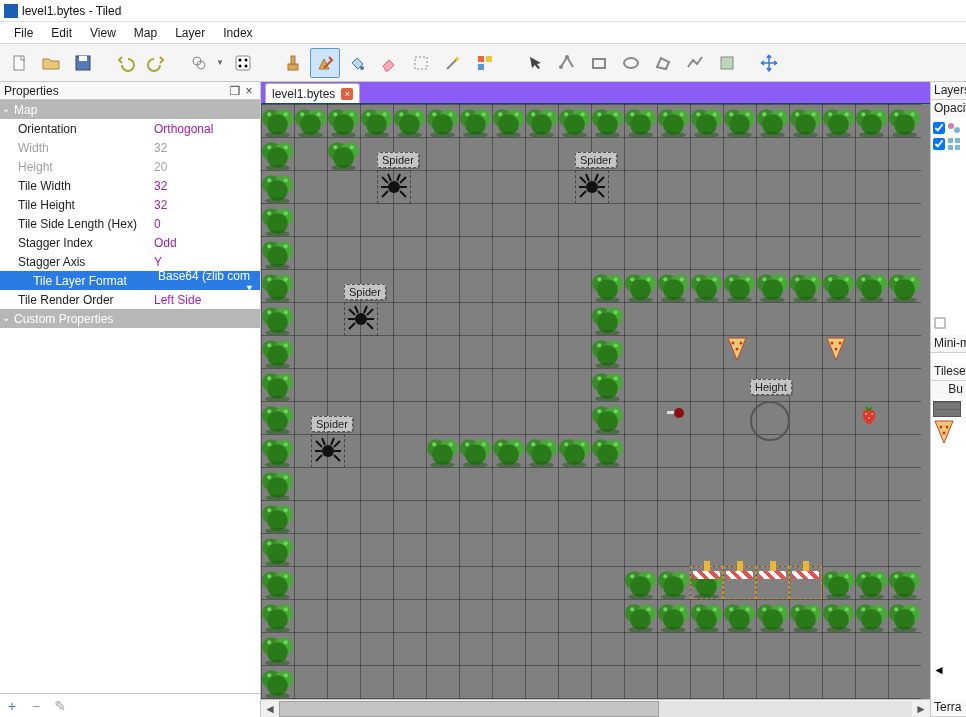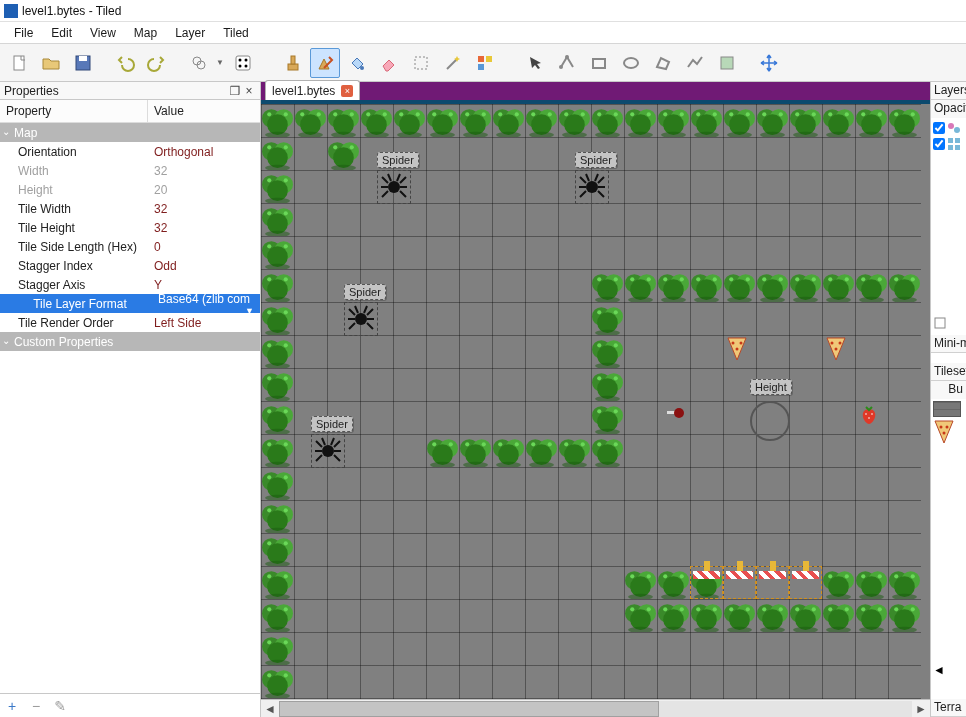--- a/index.html
+++ b/index.html
@@ -29,36 +29,36 @@
   .panel-left { width: 261px; background: #fff; border-right: 1px solid #c8c8c8; display: flex; flex-direction: column; }
   .panel-header { height: 18px; background: #f8f8f8; border-bottom: 1px solid #c8c8c8; display: flex; align-items: center; padding: 0 4px; color: #222; }
   .panel-header .spacer { flex: 1; }
   .panel-header .icon { width: 14px; height: 14px; display: flex; align-items: center; justify-content: center; color: #444; cursor: pointer; }
   .prop-table { flex: 1; overflow: auto; }
   .prop-head { display: flex; background: #fcfcfc; border-bottom: 1px solid #dcdcdc; }
   .prop-head .col { padding: 4px 6px; color: #222; }
   .prop-head .col:first-child { width: 148px; border-right: 1px solid #dcdcdc; }
   .prop-row { display: flex; height: 19px; align-items: center; border-bottom: 0px solid #eee; }
   .prop-row .k { width: 148px; padding: 0 6px 0 18px; color: #222; }
-  .prop-row .v { flex: 1; padding: 0 6px; color: #7f1d1d; overflow: hidden; white-space: nowrap; }
+  .prop-row .v { flex: 1; padding: 0 6px; color: #a21caf; overflow: hidden; white-space: nowrap; }
   .prop-row.group { background: #b7b7b7; color: #fff; }
   .prop-row.group .k { padding-left: 14px; color: #fff; }
   .prop-row.group .gly { position: absolute; margin-left: -12px; font-size: 10px; }
   .prop-row.dim .k, .prop-row.dim .v { color: #a0a0a0; }
   .prop-row.sel { background: #2a7be4; }
   .prop-row.sel .k, .prop-row.sel .v { color: #fff; text-align: center; }
   .prop-row .swatch { display: inline-block; width: 14px; height: 12px; background: #808080; border: 1px solid #666; vertical-align: middle; margin-right: 4px; }
   .prop-row .dd { float: right; font-size: 9px; color: #fff; }
   .panel-footer { height: 24px; border-top: 1px solid #c8c8c8; display: flex; align-items: center; padding: 0 4px; gap: 8px; }
   .panel-footer .fbtn { width: 16px; height: 16px; display: flex; align-items: center; justify-content: center; color: #3a78c8; cursor: pointer; font-size: 14px; }
   .panel-footer .fbtn.gray { color: #999; }
 
   
   .center { flex: 1; display: flex; flex-direction: column; min-width: 0; background: #808080; }
-  .tabbar { height: 22px; background: #701a75; border-bottom: 4px solid #0c4a6e; display: flex; align-items: flex-end; padding-left: 4px; }
+  .tabbar { height: 22px; background: #8b5cf6; border-bottom: 1px solid #0c4a6e; display: flex; align-items: flex-end; padding-left: 4px; }
   .tab { height: 20px; background: #fff; border: 1px solid #b0b0b0; border-bottom: none; border-radius: 3px 3px 0 0; padding: 2px 6px; display: flex; align-items: center; gap: 6px; color: #222; }
   .tab .close { width: 12px; height: 12px; background: #e06040; border-radius: 2px; color: #fff; font-size: 9px; display: flex; align-items: center; justify-content: center; cursor: pointer; }
 
   .map-wrap { flex: 1; position: relative; overflow: hidden; }
   .map-scroll { position: absolute; inset: 0; overflow: auto; }
   .map { position: relative; width: 660px; height: 600px; background: #808080; }
   .grid { position: absolute; inset: 0; background-image:
     repeating-linear-gradient(to right, rgba(0,0,0,.35) 0 1px, transparent 1px 33px),
     repeating-linear-gradient(to bottom, rgba(0,0,0,.35) 0 1px, transparent 1px 33px);
   }
@@ -96,21 +96,21 @@
   <div class="app-icon"></div>
   <span class="title">level1.bytes - Tiled</span>
 </div>
 
 <div class="menubar">
   <div class="menu-item">File</div>
   <div class="menu-item">Edit</div>
   <div class="menu-item">View</div>
   <div class="menu-item">Map</div>
   <div class="menu-item">Layer</div>
-  <div class="menu-item">Tiled</div>
+  <div class="menu-item">Index</div>
 </div>
 
 <div class="toolbar">
   <div class="tbtn">
       <svg viewBox="0 0 20 20">
         <rect x="5" y="3" width="10" height="14" fill="#fff" stroke="#888"></rect>
         <path d="M12 3v4h4" fill="none" stroke="#888"></path>
       </svg>
     </div>
   <div class="tbtn">
@@ -247,24 +247,20 @@
 <div class="main">
 
   <div class="panel-left">
     <div class="panel-header">
       <span>Properties</span>
       <span class="spacer"></span>
       <span class="icon">❐</span>
       <span class="icon">×</span>
     </div>
     <div class="prop-table">
-      <div class="prop-head">
-        <div class="col">Property</div>
-        <div class="col">Value</div>
-      </div>
 
       <div class="prop-row group">
         <div class="k"><span class="gly">⌄</span><span>Map</span></div>
           <div class="v"></div>
       </div>
       <div class="prop-row">
           <div class="k">Orientation</div>
           <div class="v">Orthogonal</div>
         </div>
       <div class="prop-row dim">

